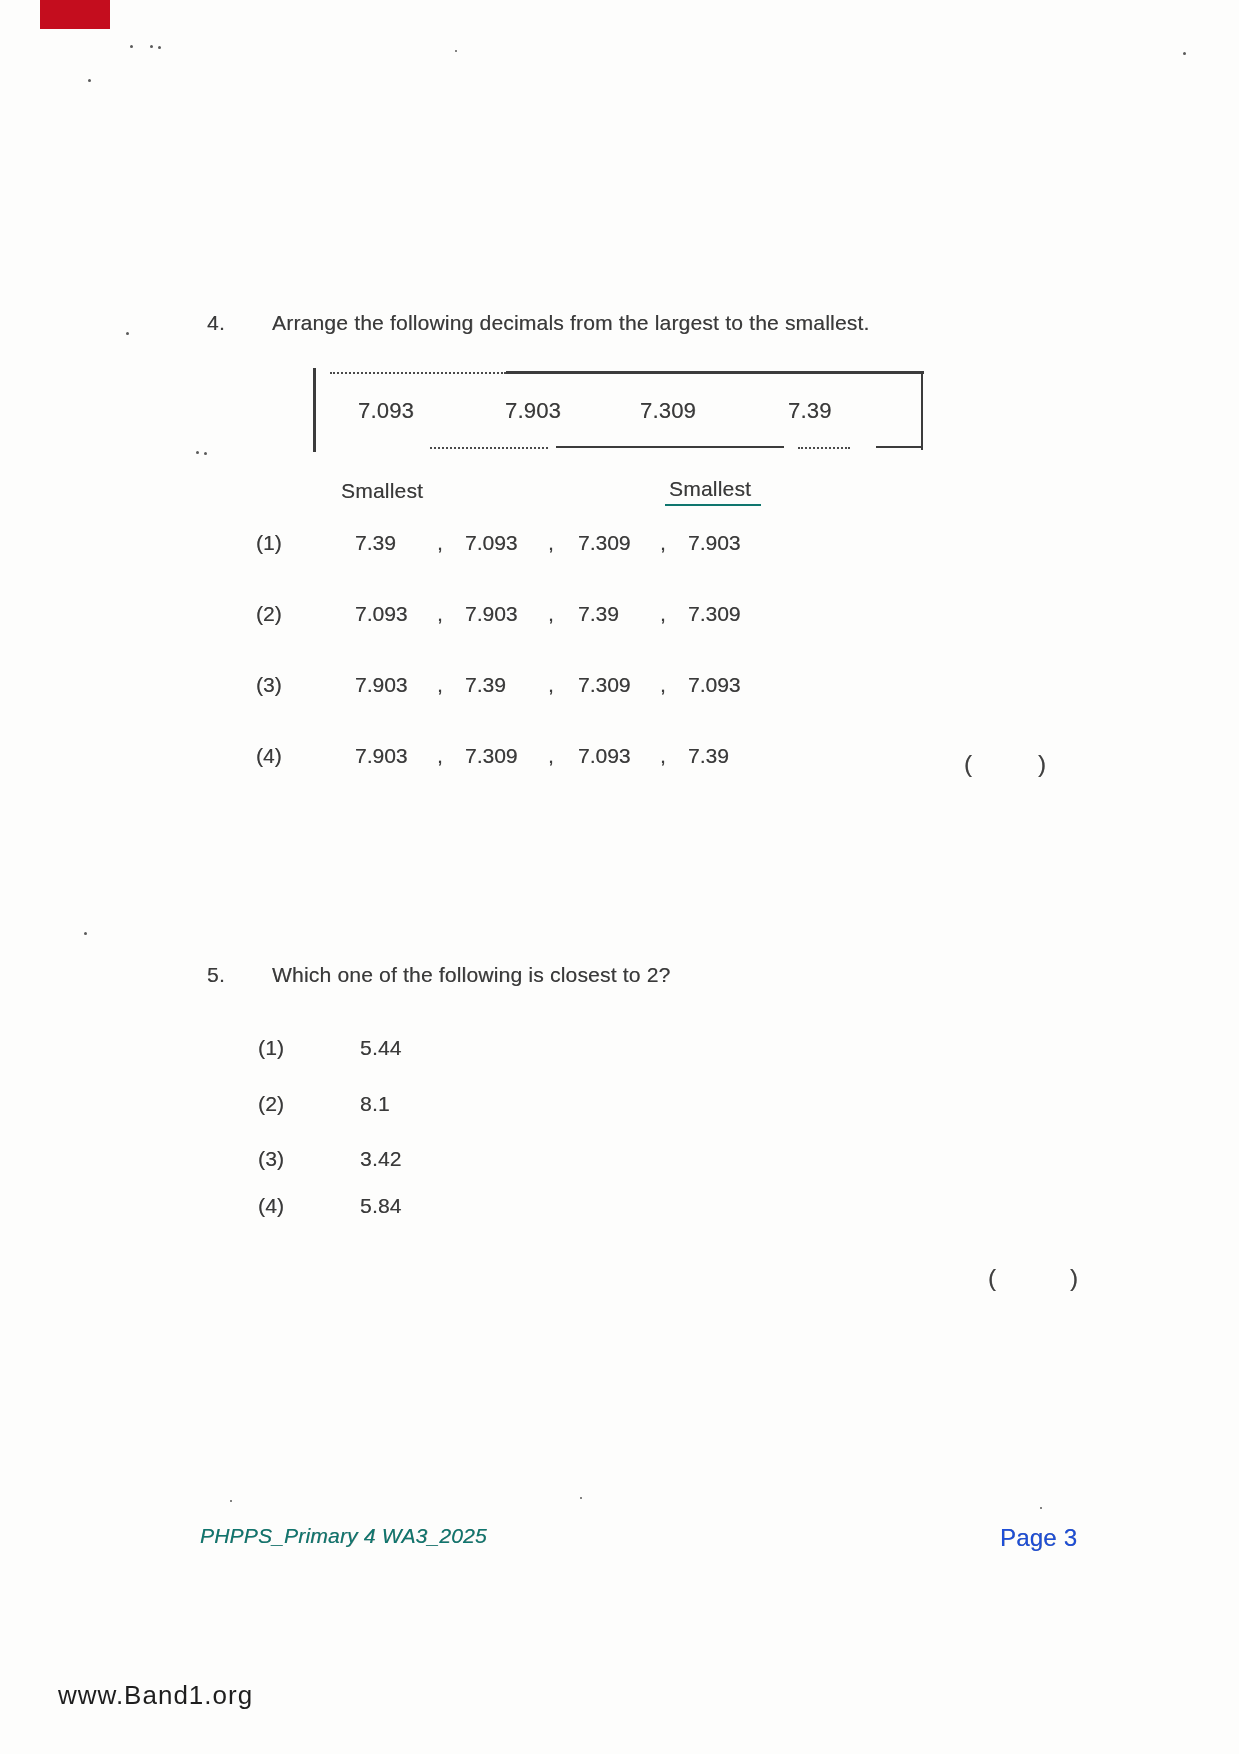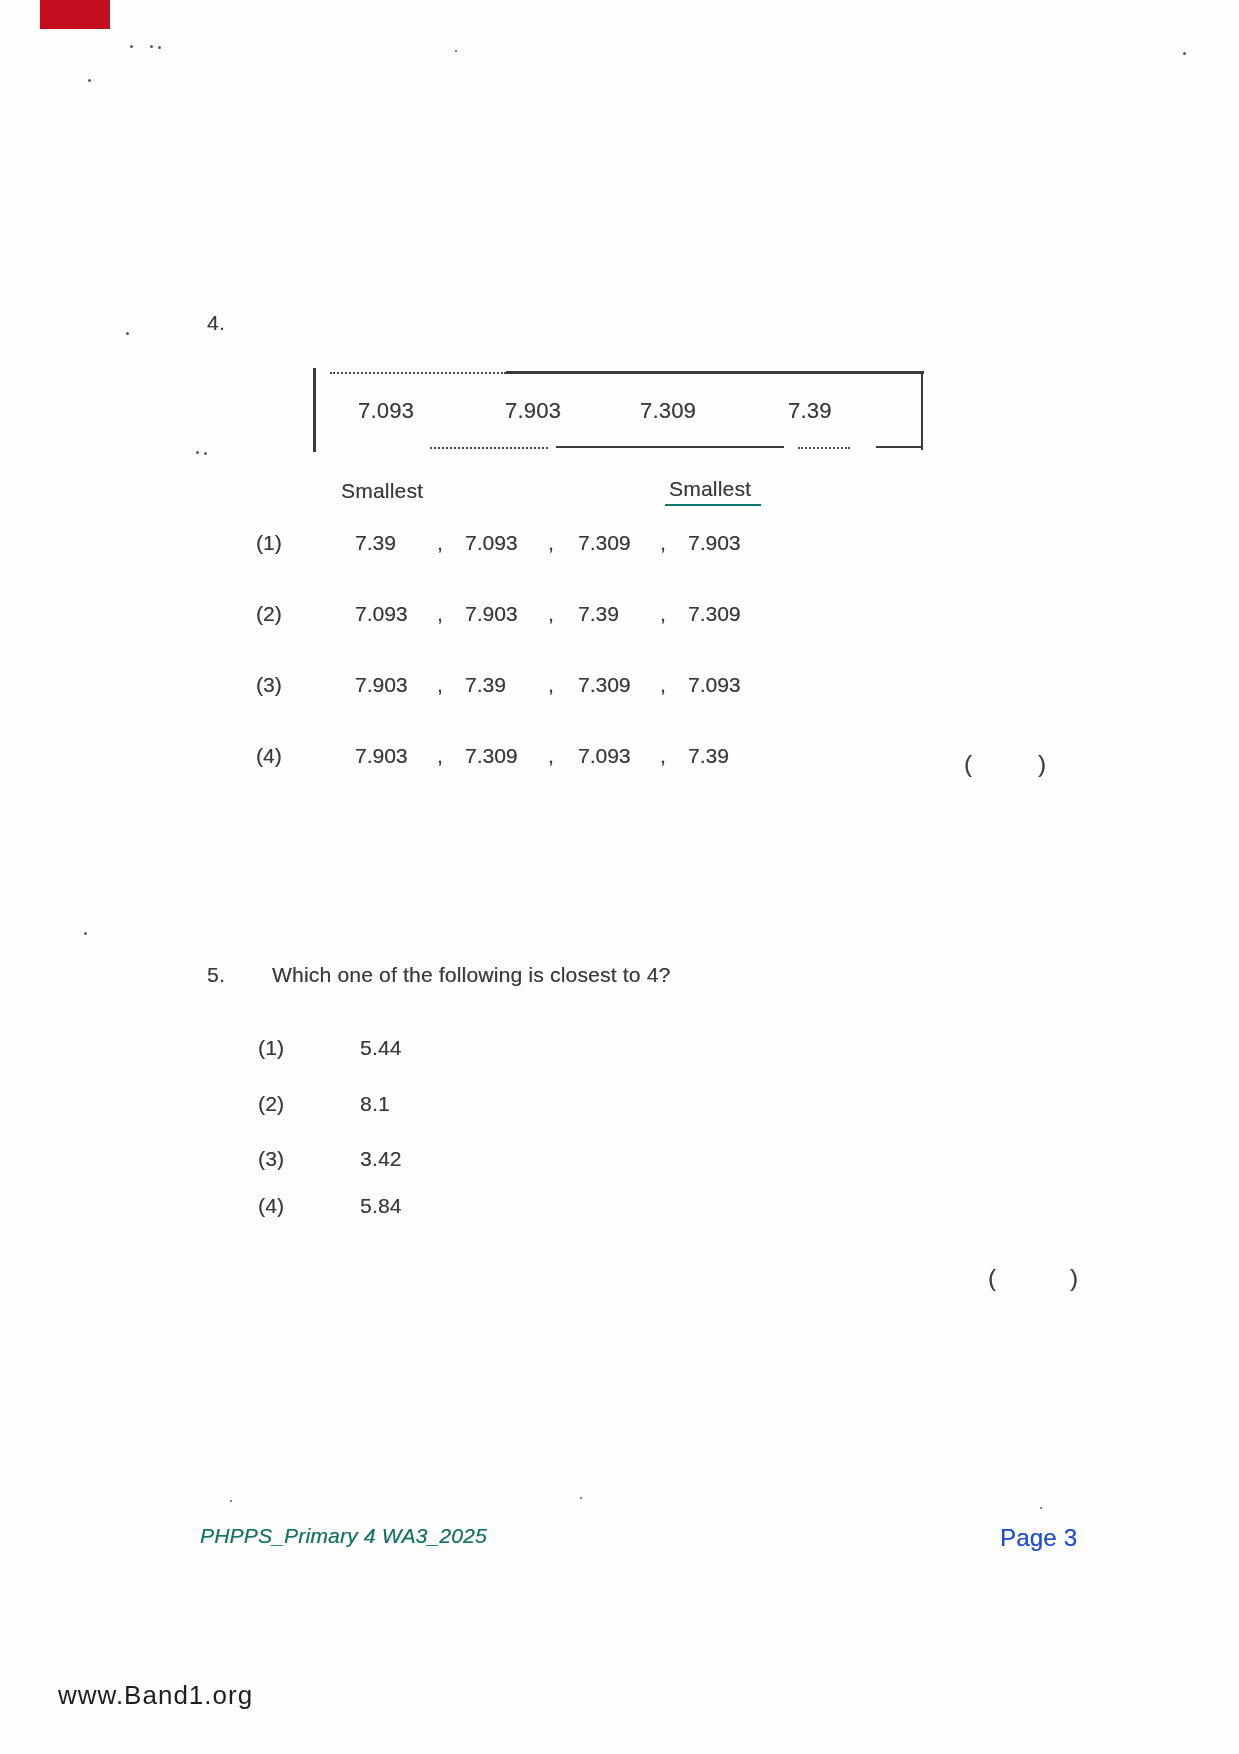--- a/index.html
+++ b/index.html
@@ -68,20 +68,21 @@
   <div class="speck" style="left:88px;top:79px;width:3px;height:3px"></div>
   <div class="speck" style="left:126px;top:332px;width:3px;height:3px"></div>
   <div class="speck" style="left:196px;top:451px;width:3px;height:3px"></div>
   <div class="speck" style="left:204px;top:452px;width:3px;height:3px"></div>
   <div class="speck" style="left:84px;top:932px;width:3px;height:3px"></div>
   <div class="speck" style="left:580px;top:1497px;width:2px;height:2px"></div>
   <div class="speck" style="left:230px;top:1500px;width:2px;height:2px"></div>
   <div class="speck" style="left:1040px;top:1507px;width:2px;height:2px"></div>
 
   <span class="t" style="left:207px;top:311px">4.</span>
+  <span class="t" style="left:272px;top:311px">Arrange the following decimals from the largest to the smallest.</span>
 
   <div>
     <div class="bx" style="left:313px;top:368px;width:3px;height:84px"></div>
     <div class="bx-dot" style="left:330px;top:372px;width:176px"></div>
     <div class="bx" style="left:506px;top:371px;width:418px;height:3px"></div>
     <div class="bx" style="left:921px;top:373px;width:2px;height:77px"></div>
     <div class="bx-dot" style="left:430px;top:447px;width:118px"></div>
     <div class="bx" style="left:556px;top:446px;width:228px;height:2px"></div>
     <div class="bx-dot" style="left:798px;top:447px;width:52px"></div>
     <div class="bx" style="left:876px;top:446px;width:47px;height:2px"></div>
@@ -136,21 +137,21 @@
     <span class="s2">,</span>
     <span class="c3">7.093</span>
     <span class="s3">,</span>
     <span class="c4">7.39</span>
   </div>
 
   <span class="t paren" style="left:964px;top:750px">(</span>
   <span class="t paren" style="left:1038px;top:750px">)</span>
 
   <span class="t" style="left:207px;top:963px">5.</span>
-  <span class="t" style="left:272px;top:963px">Which one of the following is closest to 4?</span>
+  <span class="t" style="left:272px;top:963px">Which one of the following is closest to 2?</span>
 
   <span class="t q5lab" style="top:1036px">(1)</span>
   <span class="t q5val" style="top:1036px">5.44</span>
 
   <span class="t q5lab" style="top:1092px">(2)</span>
   <span class="t q5val" style="top:1092px">8.1</span>
 
   <span class="t q5lab" style="top:1147px">(3)</span>
   <span class="t q5val" style="top:1147px">3.42</span>
 

